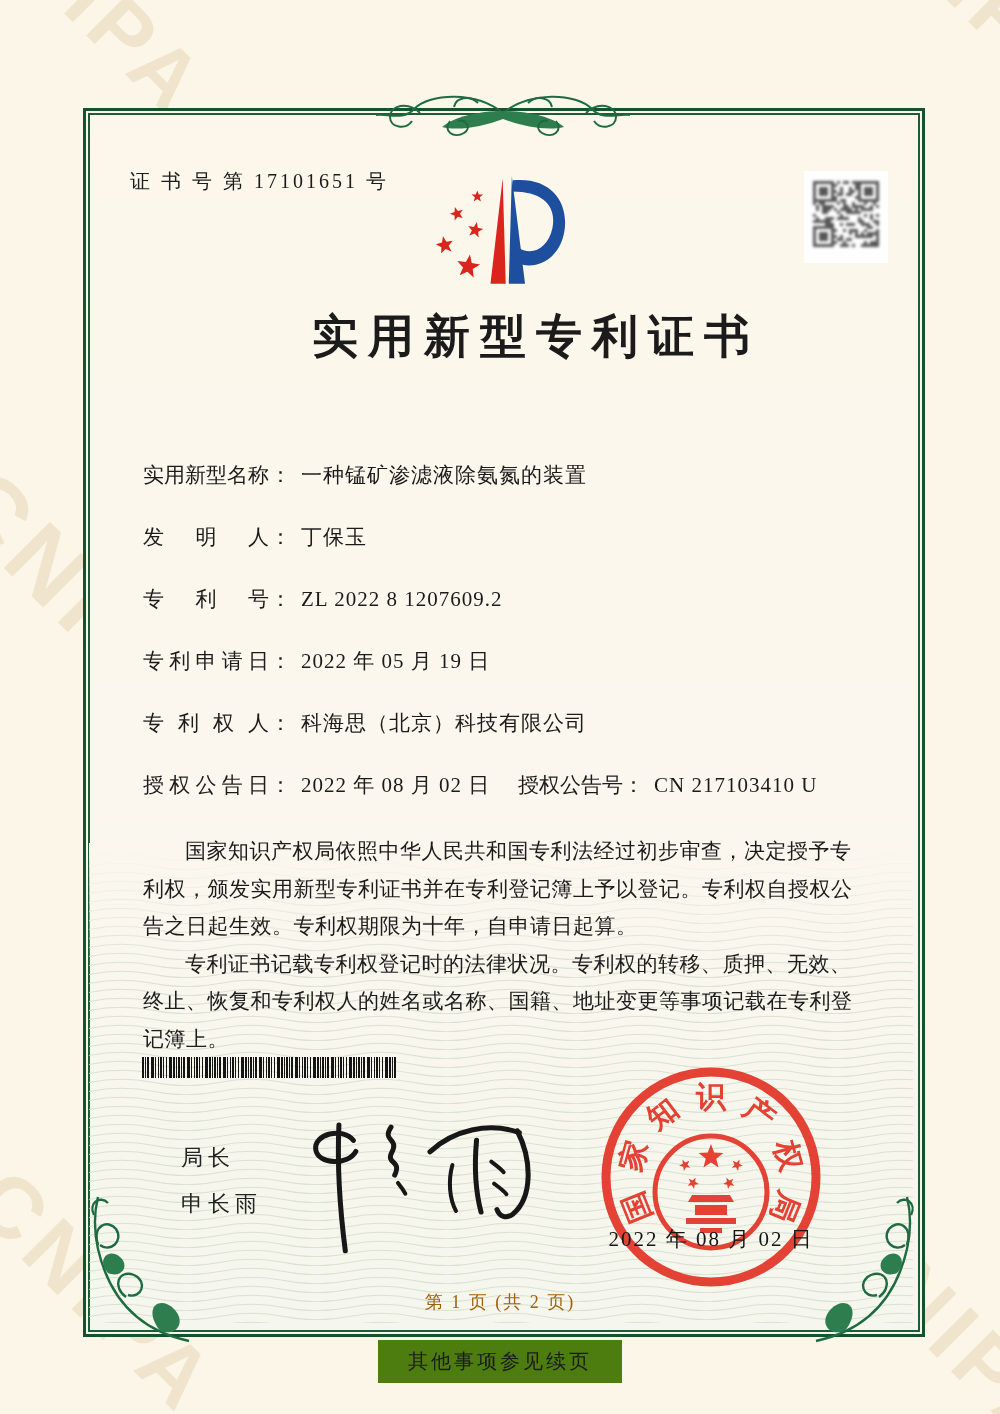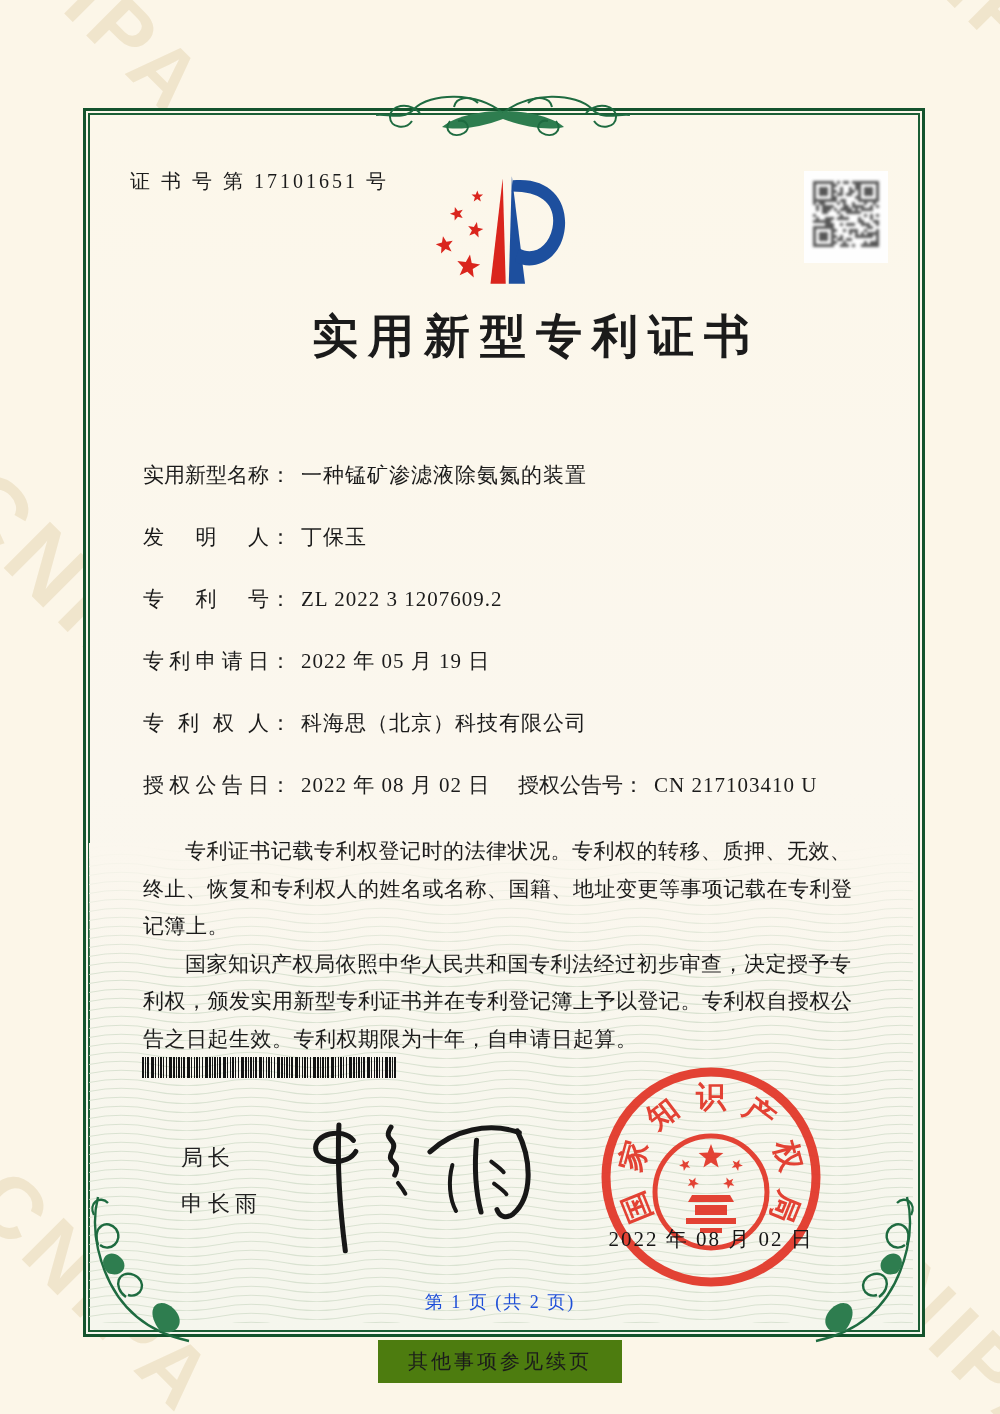--- a/index.html
+++ b/index.html
@@ -45,21 +45,21 @@
   .barcode{position:absolute;left:142px;top:1057px;z-index:4;}
   .signer{position:absolute;left:145px;top:1143px;z-index:4;font-size:22px;letter-spacing:5px;
           font-family:"Liberation Sans","DejaVu Sans",sans-serif;font-weight:500;color:#222;}
   .signer div{margin-bottom:16px;margin-left:36px;}
   .signature{position:absolute;left:295px;top:1108px;z-index:5;}
   .seal{position:absolute;left:596px;top:1062px;width:230px;height:230px;z-index:5;}
   .seal svg{position:absolute;left:0;top:0;opacity:.95;}
   .seal-date{position:absolute;left:0;top:163px;width:230px;text-align:center;font-size:21px;
              letter-spacing:2px;color:#161616;z-index:6;}
   .page-footer{position:absolute;left:0;width:1000px;top:1290px;text-align:center;font-size:18px;
-               letter-spacing:2px;z-index:4;color:#1d4ed8;}
+               letter-spacing:2px;z-index:4;color:#a16207;}
   .note{position:absolute;left:50%;transform:translateX(-50%);top:1340px;background:#4d7c0f;
         padding:8px 30px;font-size:20px;letter-spacing:3px;z-index:4;color:#1b1b1b;}
 </style>
 </head>
 <body>
 
 <div class="page">
 
   <div class="wm wm-1">CNIPA</div>
   <div class="wm wm-2">CNIPA</div>
@@ -387,39 +387,39 @@
   <div class="title">实用新型专利证书</div>
 
   <div class="fields">
     <div class="frow">
       <span class="flabel">实用新型名称</span><span class="fcolon">：</span><span class="fvalue">一种锰矿渗滤液除氨氮的装置</span>
     </div>
     <div class="frow">
       <span class="flabel">发明人</span><span class="fcolon">：</span><span class="fvalue">丁保玉</span>
     </div>
     <div class="frow">
-      <span class="flabel">专利号</span><span class="fcolon">：</span><span class="fvalue">ZL 2022 3 1207609.2</span>
+      <span class="flabel">专利号</span><span class="fcolon">：</span><span class="fvalue">ZL 2022 8 1207609.2</span>
     </div>
     <div class="frow">
       <span class="flabel">专利申请日</span><span class="fcolon">：</span><span class="fvalue">2022 年 05 月 19 日</span>
     </div>
     <div class="frow">
       <span class="flabel">专利权人</span><span class="fcolon">：</span><span class="fvalue">科海思（北京）科技有限公司</span>
     </div>
     <div class="frow">
       <span class="flabel">授权公告日</span><span class="fcolon">：</span><span class="fvalue">2022 年 08 月 02 日</span>
       <span class="grant-no">
         <span>授权公告号</span><span>：</span><span class="fvalue">CN 217103410 U</span>
       </span>
     </div>
   </div>
 
   <div class="body-text">
+    <p>国家知识产权局依照中华人民共和国专利法经过初步审查，决定授予专利权，颁发实用新型专利证书并在专利登记簿上予以登记。专利权自授权公告之日起生效。专利权期限为十年，自申请日起算。</p>
     <p>专利证书记载专利权登记时的法律状况。专利权的转移、质押、无效、终止、恢复和专利权人的姓名或名称、国籍、地址变更等事项记载在专利登记簿上。</p>
-    <p>国家知识产权局依照中华人民共和国专利法经过初步审查，决定授予专利权，颁发实用新型专利证书并在专利登记簿上予以登记。专利权自授权公告之日起生效。专利权期限为十年，自申请日起算。</p>
   </div>
 
   <svg class="barcode" id="barcode" width="257" height="21">
       <rect x="0" y="0" width="2" height="21" fill="#141414"></rect>
       <rect x="3" y="0" width="1" height="21" fill="#141414"></rect>
       <rect x="5" y="0" width="2" height="21" fill="#141414"></rect>
       <rect x="9" y="0" width="3" height="21" fill="#141414"></rect>
       <rect x="13" y="0" width="1" height="21" fill="#141414"></rect>
       <rect x="16" y="0" width="1" height="21" fill="#141414"></rect>
       <rect x="18" y="0" width="2" height="21" fill="#141414"></rect>

